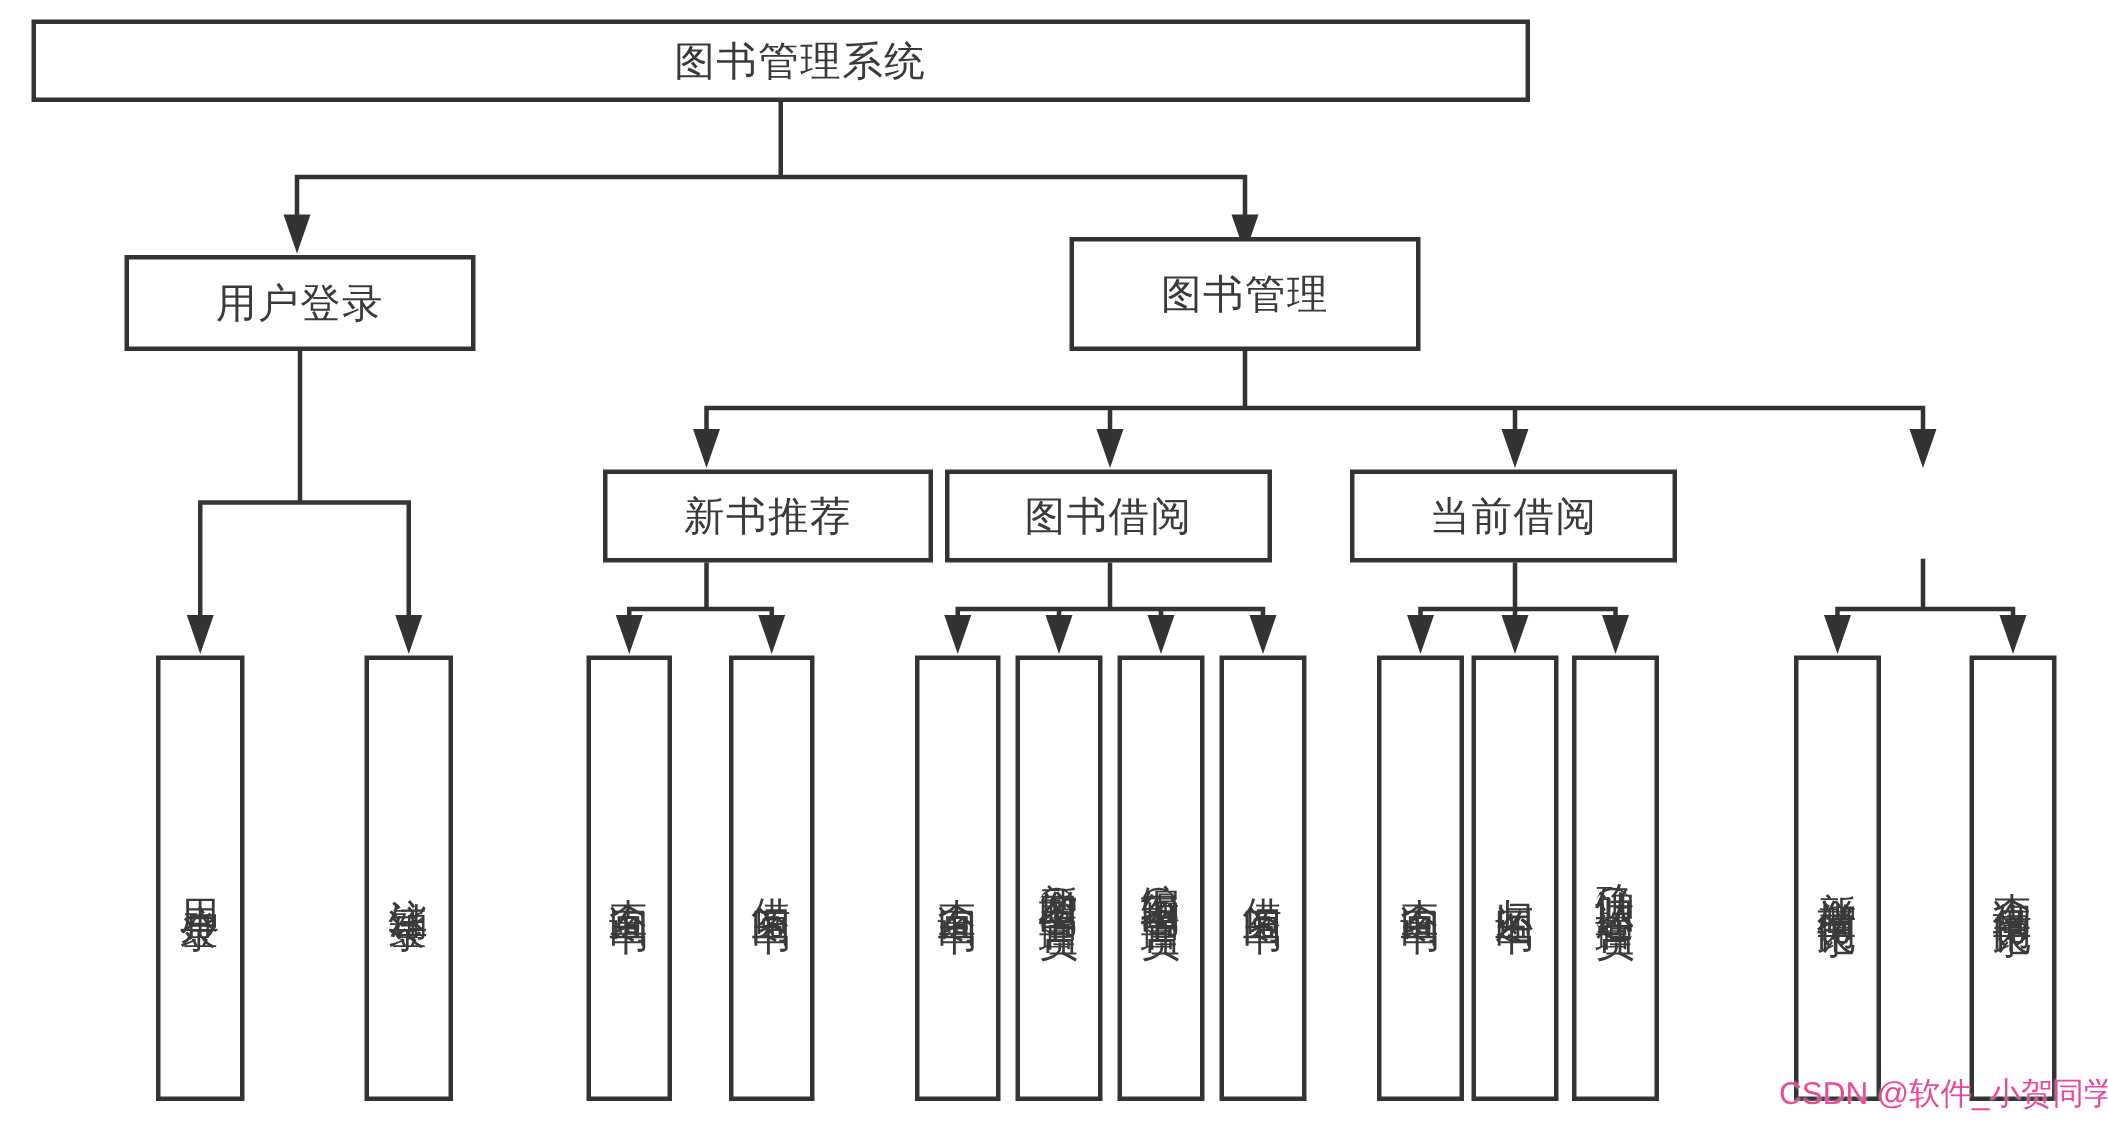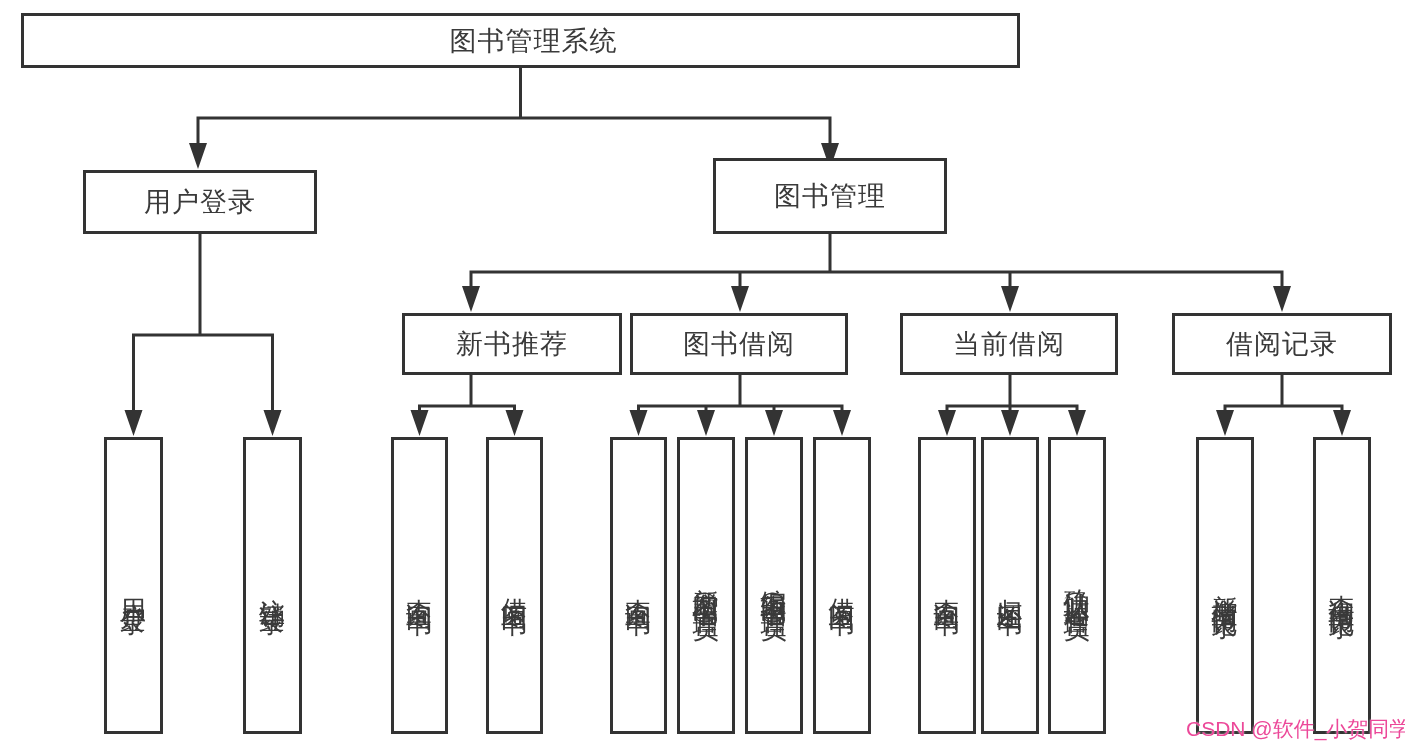--- a/index.html
+++ b/index.html
@@ -82,23 +82,20 @@
 
   <div class="node" style="left:362px;top:313px;width:220px;height:62px;margin-left:40px;">
     <span>新书推荐</span>
   </div>
   <div class="node" style="left:900px;top:313px;width:218px;height:62px;">
     <span>当前借阅</span>
   </div>
   <div class="node" style="left:630px;top:313px;width:218px;height:62px;">
     <span>图书借阅</span>
   </div>
-  <div class="node" style="left:1172px;top:313px;width:220px;height:62px;">
-    <span>借阅记录</span>
-  </div>
 
   <div class="node leaf" style="left:104px;top:437px;width:59px;height:297px;">
     <span class="vtext">用户登录</span>
   </div>
   <div class="node leaf" style="left:243px;top:437px;width:59px;height:297px;">
     <span class="vtext">注销登录</span>
   </div>
 
   <div class="node leaf" style="left:391px;top:437px;width:57px;height:297px;">
     <span class="vtext">查询图书</span>

